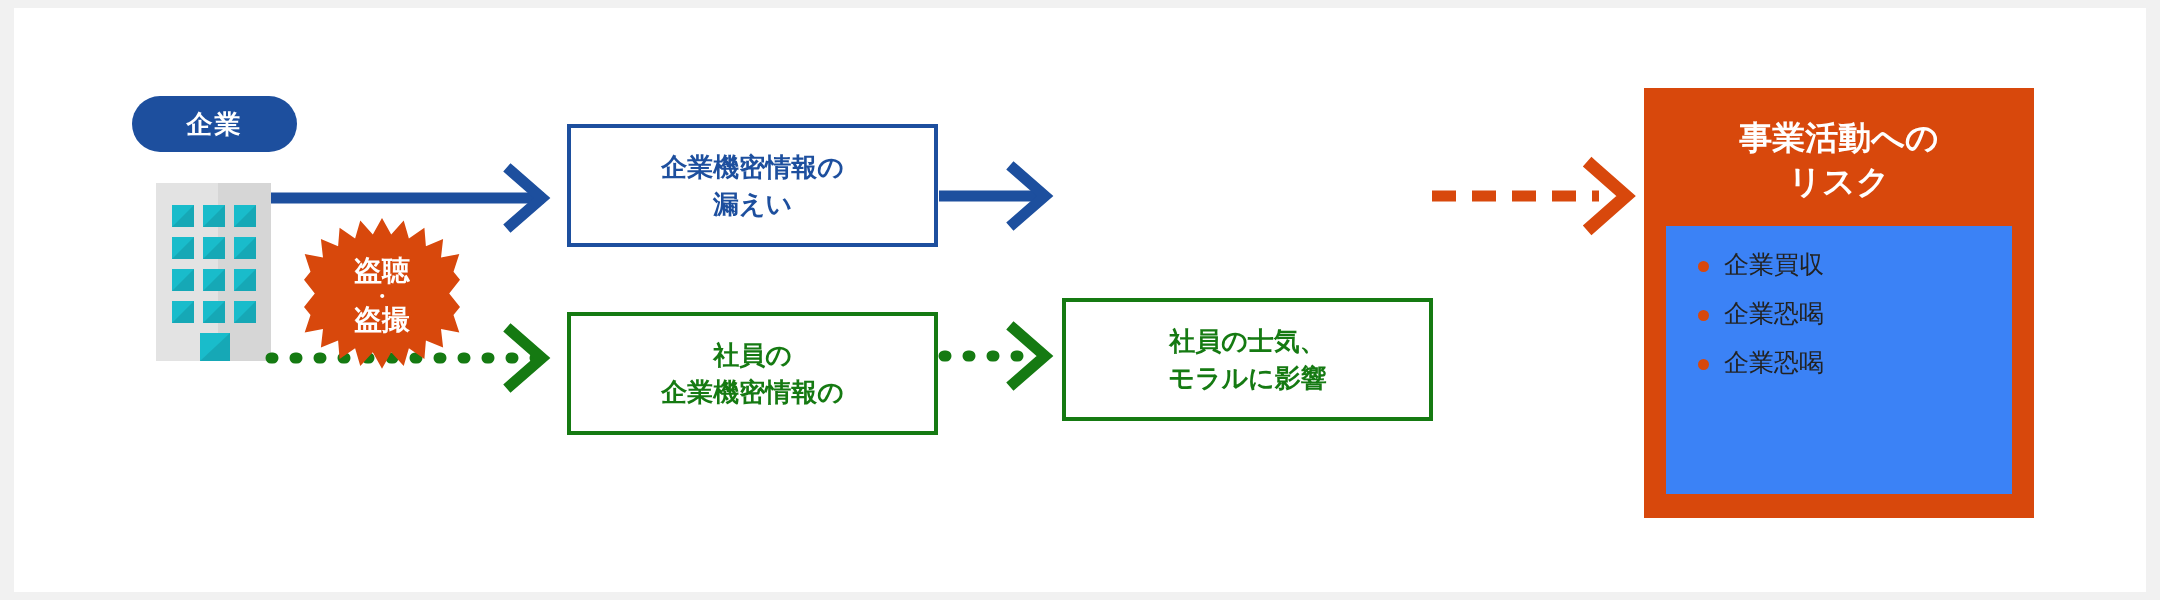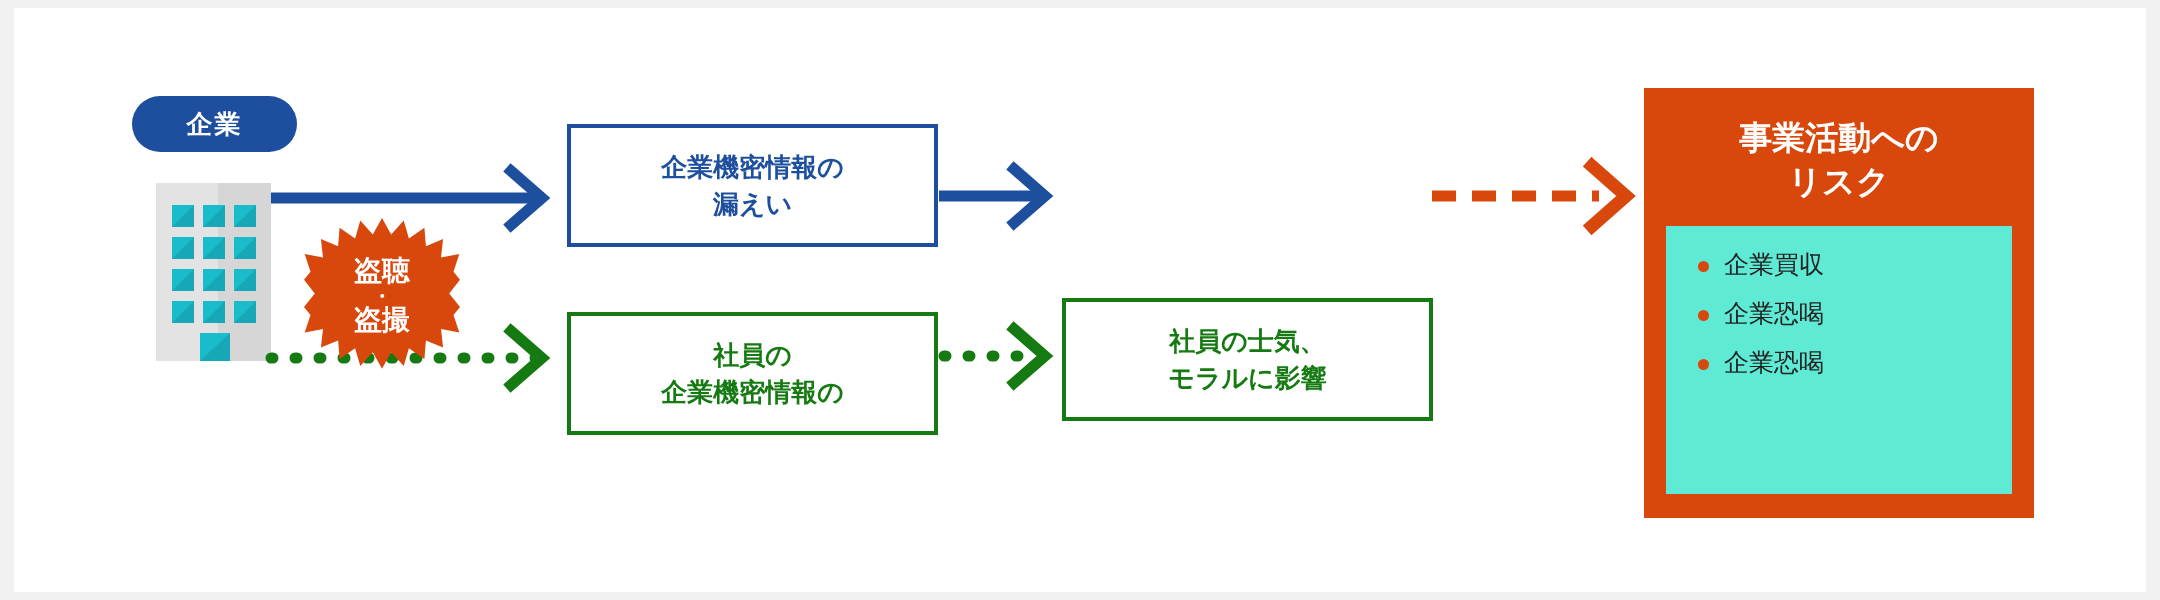--- a/index.html
+++ b/index.html
@@ -70,21 +70,21 @@
 
   
   #risk{
     left:1630px;top:80px;width:390px;height:430px;background:#d8480c;
   }
   #risk-title{
     position:absolute;left:0;top:28px;width:390px;
     color:#ffffff;font-weight:bold;font-size:33px;line-height:1.32;text-align:center;
   }
   #risk-card{
-    position:absolute;left:22px;top:138px;width:346px;height:268px;background:#5eead4;
+    position:absolute;left:22px;top:138px;width:346px;height:268px;background:#3b82f6;
   }
   #risk-list{
     margin:0;padding:26px 0 0 0;list-style:none;
   }
   #risk-list li{
     position:relative;
     font-size:25px;color:#222222;line-height:1.0;
     padding:0 0 0 58px;margin:0 0 24px 0;
   }
   #risk-list li::before{

